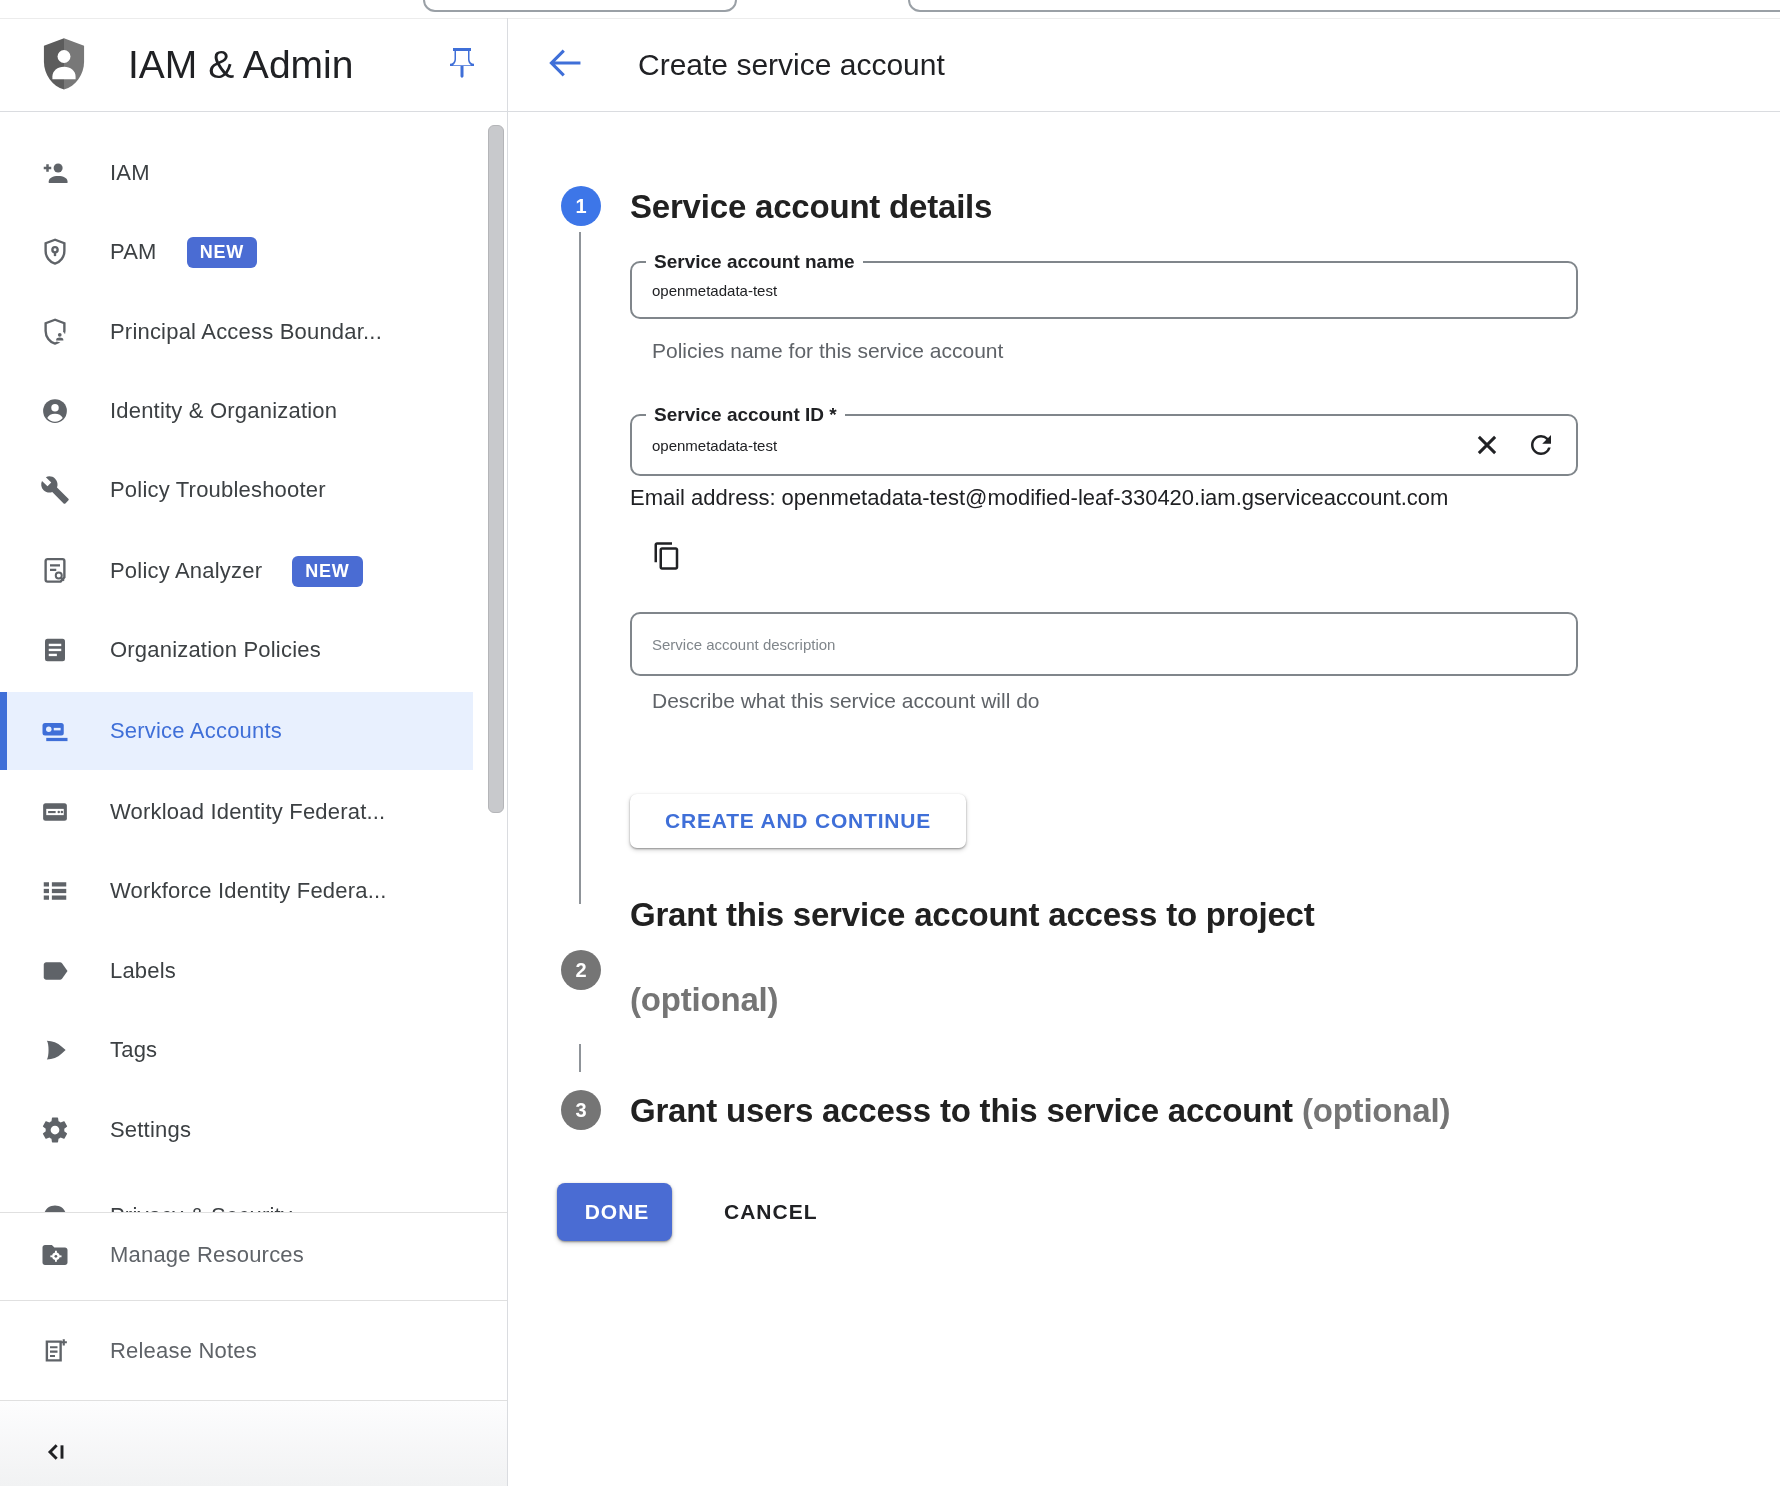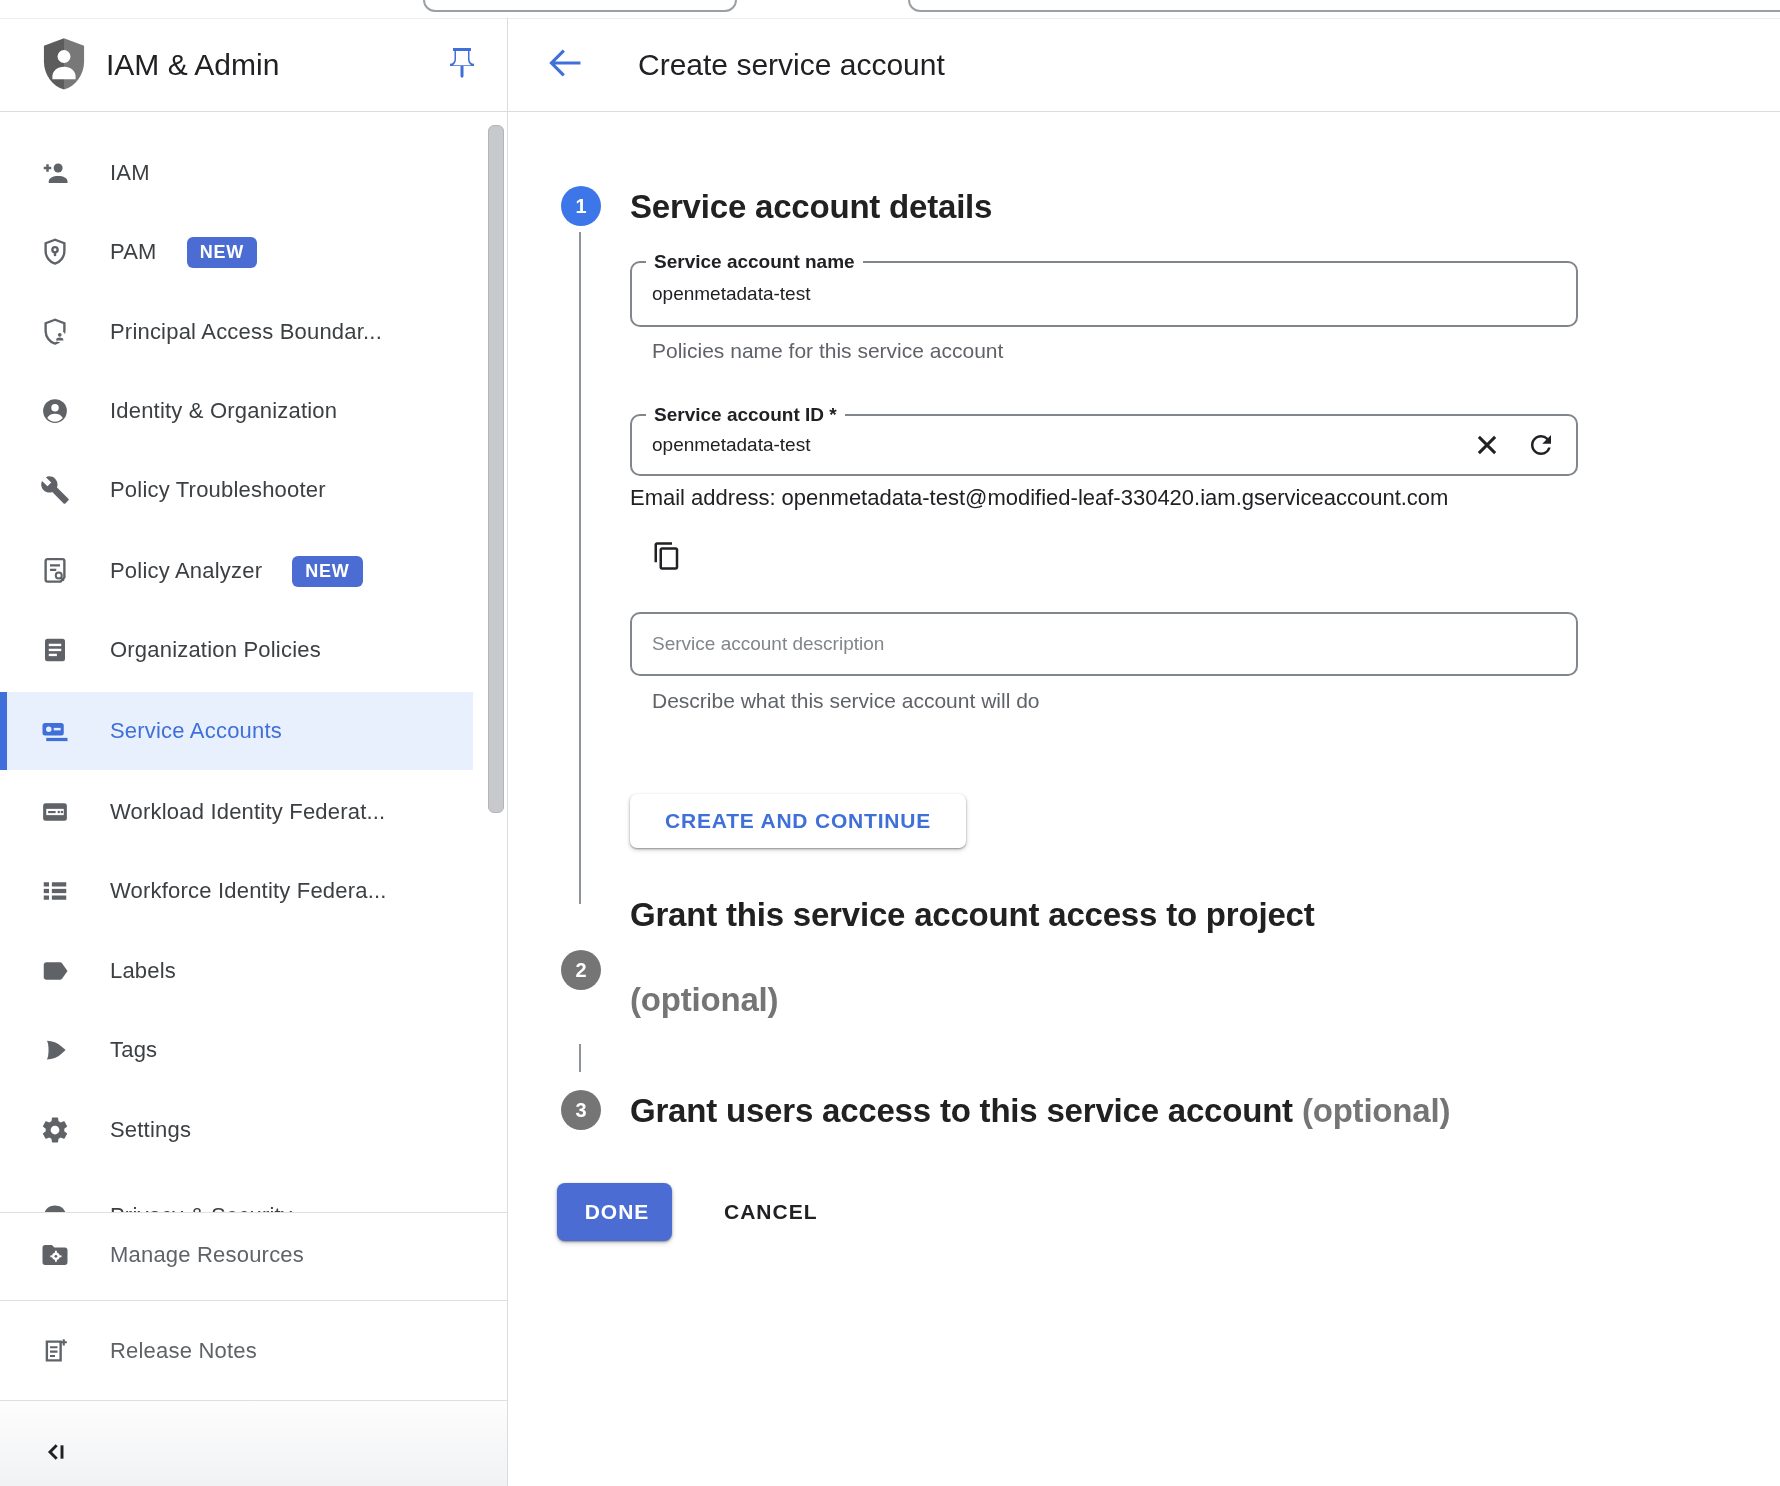--- a/index.html
+++ b/index.html
@@ -7,21 +7,21 @@
        font-family:"Liberation Sans",sans-serif;color:#202124;}
   .abs{position:absolute;}
   .nowrap{white-space:nowrap;}
   
   .top-remnant{position:absolute;top:-14px;height:26px;border:2px solid #9aa0a6;
                border-radius:0 0 12px 12px;background:#fff;box-sizing:border-box;}
   .topline{position:absolute;top:18px;left:0;width:1780px;height:1px;background:#ececec;}
   
   .hdr-border{position:absolute;top:111px;left:0;width:1780px;height:1px;background:#dadce0;}
   .vdivider{position:absolute;left:507px;top:18px;width:1px;height:1468px;background:#dadce0;}
-  .product-title{position:absolute;left:106px;top:47px;font-size:30px;line-height:36px;color:#202124;}
+  .product-title{position:absolute;left:128px;top:47px;font-size:39px;line-height:36px;color:#202124;}
   .page-title{position:absolute;left:638px;top:47px;font-size:30px;line-height:36px;color:#202124;}
   
   #side-scroll{position:absolute;left:0;top:112px;width:507px;height:1100px;overflow:hidden;}
   .side-item{position:absolute;left:0;width:473px;height:78px;display:flex;align-items:center;
              padding-left:110px;box-sizing:border-box;cursor:pointer;}
   .side-item .ic{position:absolute;left:40px;top:50%;transform:translateY(-50%);
                  width:30px;height:30px;color:#5f6368;display:flex;align-items:center;justify-content:center;}
   .side-item .lbl{font-size:22px;color:#3c4043;white-space:nowrap;letter-spacing:0.2px;}
   .side-item.selected{background:#e8f0fe;}
   .side-item.selected::before{content:"";position:absolute;left:0;top:0;width:7px;height:100%;background:#3f6fd8;}
@@ -40,21 +40,21 @@
                display:flex;align-items:center;justify-content:center;font-size:20px;font-weight:bold;}
   .step-circle.blue{background:#3d76e8;}
   .step-circle.gray{background:#757575;}
   .step-line{position:absolute;left:579px;width:2px;background:#8f9499;}
   .section-h{position:absolute;font-size:33px;font-weight:bold;color:#212121;white-space:nowrap;
              letter-spacing:-0.2px;}
   .opt-gray{color:#757575;}
   
   .mfield{position:absolute;border:2px solid #80868b;border-radius:10px;background:#fff;box-sizing:border-box;}
   .mfield input{position:absolute;left:20px;top:0;height:100%;border:none;outline:none;background:transparent;
-                font-size:19px;color:#202124;font-family:inherit;padding:0;}
+                font-size:15px;color:#202124;font-family:inherit;padding:0;}
   .flabel{position:absolute;left:14px;top:-15px;background:#fff;padding:0 8px;font-size:19px;
           font-weight:bold;color:#202124;line-height:28px;white-space:nowrap;}
   .helper{position:absolute;font-size:21px;color:#5f6368;white-space:nowrap;}
   .email-line{position:absolute;font-size:22px;color:#202124;white-space:nowrap;}
   ::placeholder{color:#80868b;opacity:1;}
   .field-icon-btn{position:absolute;top:50%;transform:translateY(-50%);width:34px;height:34px;
                   display:flex;align-items:center;justify-content:center;cursor:pointer;color:#202124;}
   
   .btn-raised-white{position:absolute;background:#fff;border:none;border-radius:7px;cursor:pointer;
         box-shadow:0 1px 2px rgba(0,0,0,0.35),0 2px 5px rgba(0,0,0,0.18);
@@ -299,21 +299,21 @@
     </svg>
   </div>
   <div class="scroll-thumb"></div>
 
   <div class="step-circle blue" style="left:561px;top:186px;">
     <span>1</span>
   </div>
   <div class="section-h" style="left:630px;top:188px;">Service account details</div>
   <div class="step-line" style="top:232px;height:672px;"></div>
 
-  <div class="mfield" style="left:630px;top:261px;width:948px;height:66px;">
+  <div class="mfield" style="left:630px;top:261px;width:948px;height:58px;">
     <span class="flabel">Service account name</span>
     <input type="text" style="width: 880px;" readonly="" value="openmetadata-test">
   </div>
   <div class="helper" style="left:652px;top:339px;">Policies name for this service account</div>
 
   <div class="mfield" style="left:630px;top:414px;width:948px;height:62px;">
     <span class="flabel">Service account ID *</span>
     <input type="text" style="width: 770px;" readonly="" value="openmetadata-test">
     <span class="field-icon-btn" style="right:72px;">
       <svg width="30" height="30" viewBox="0 0 24 24" stroke="currentColor" stroke-width="2.4" fill="none">

